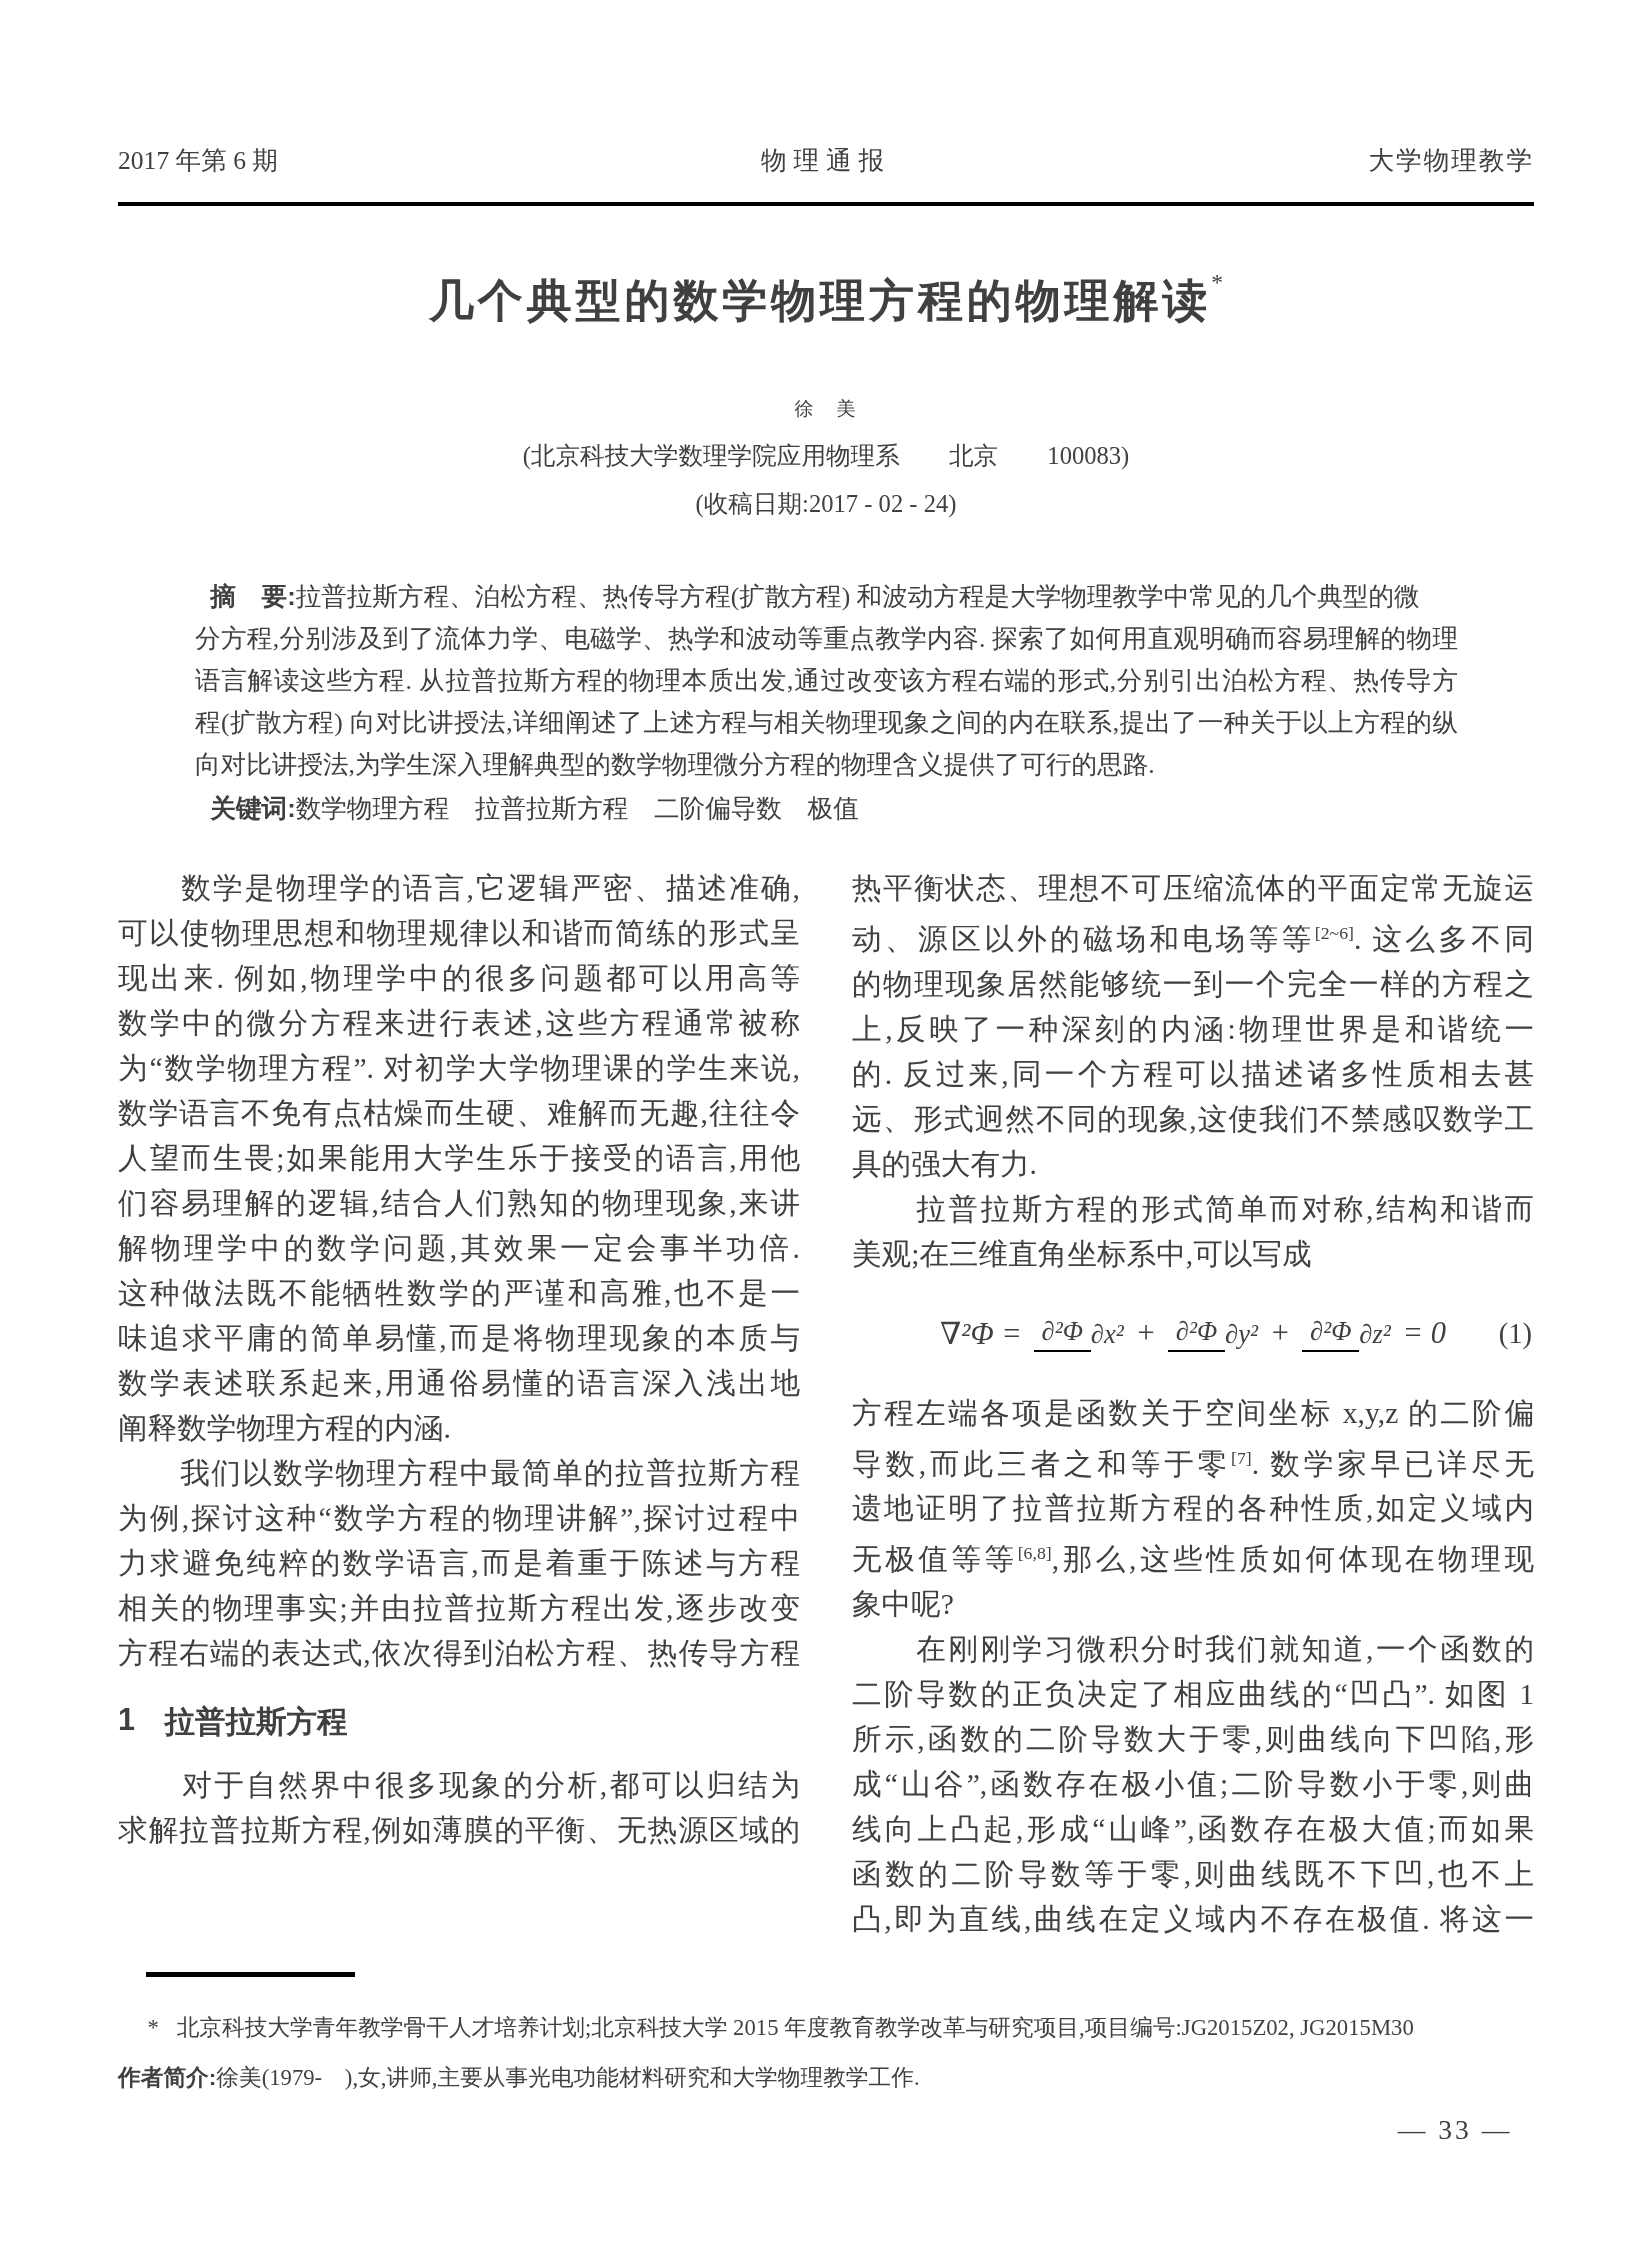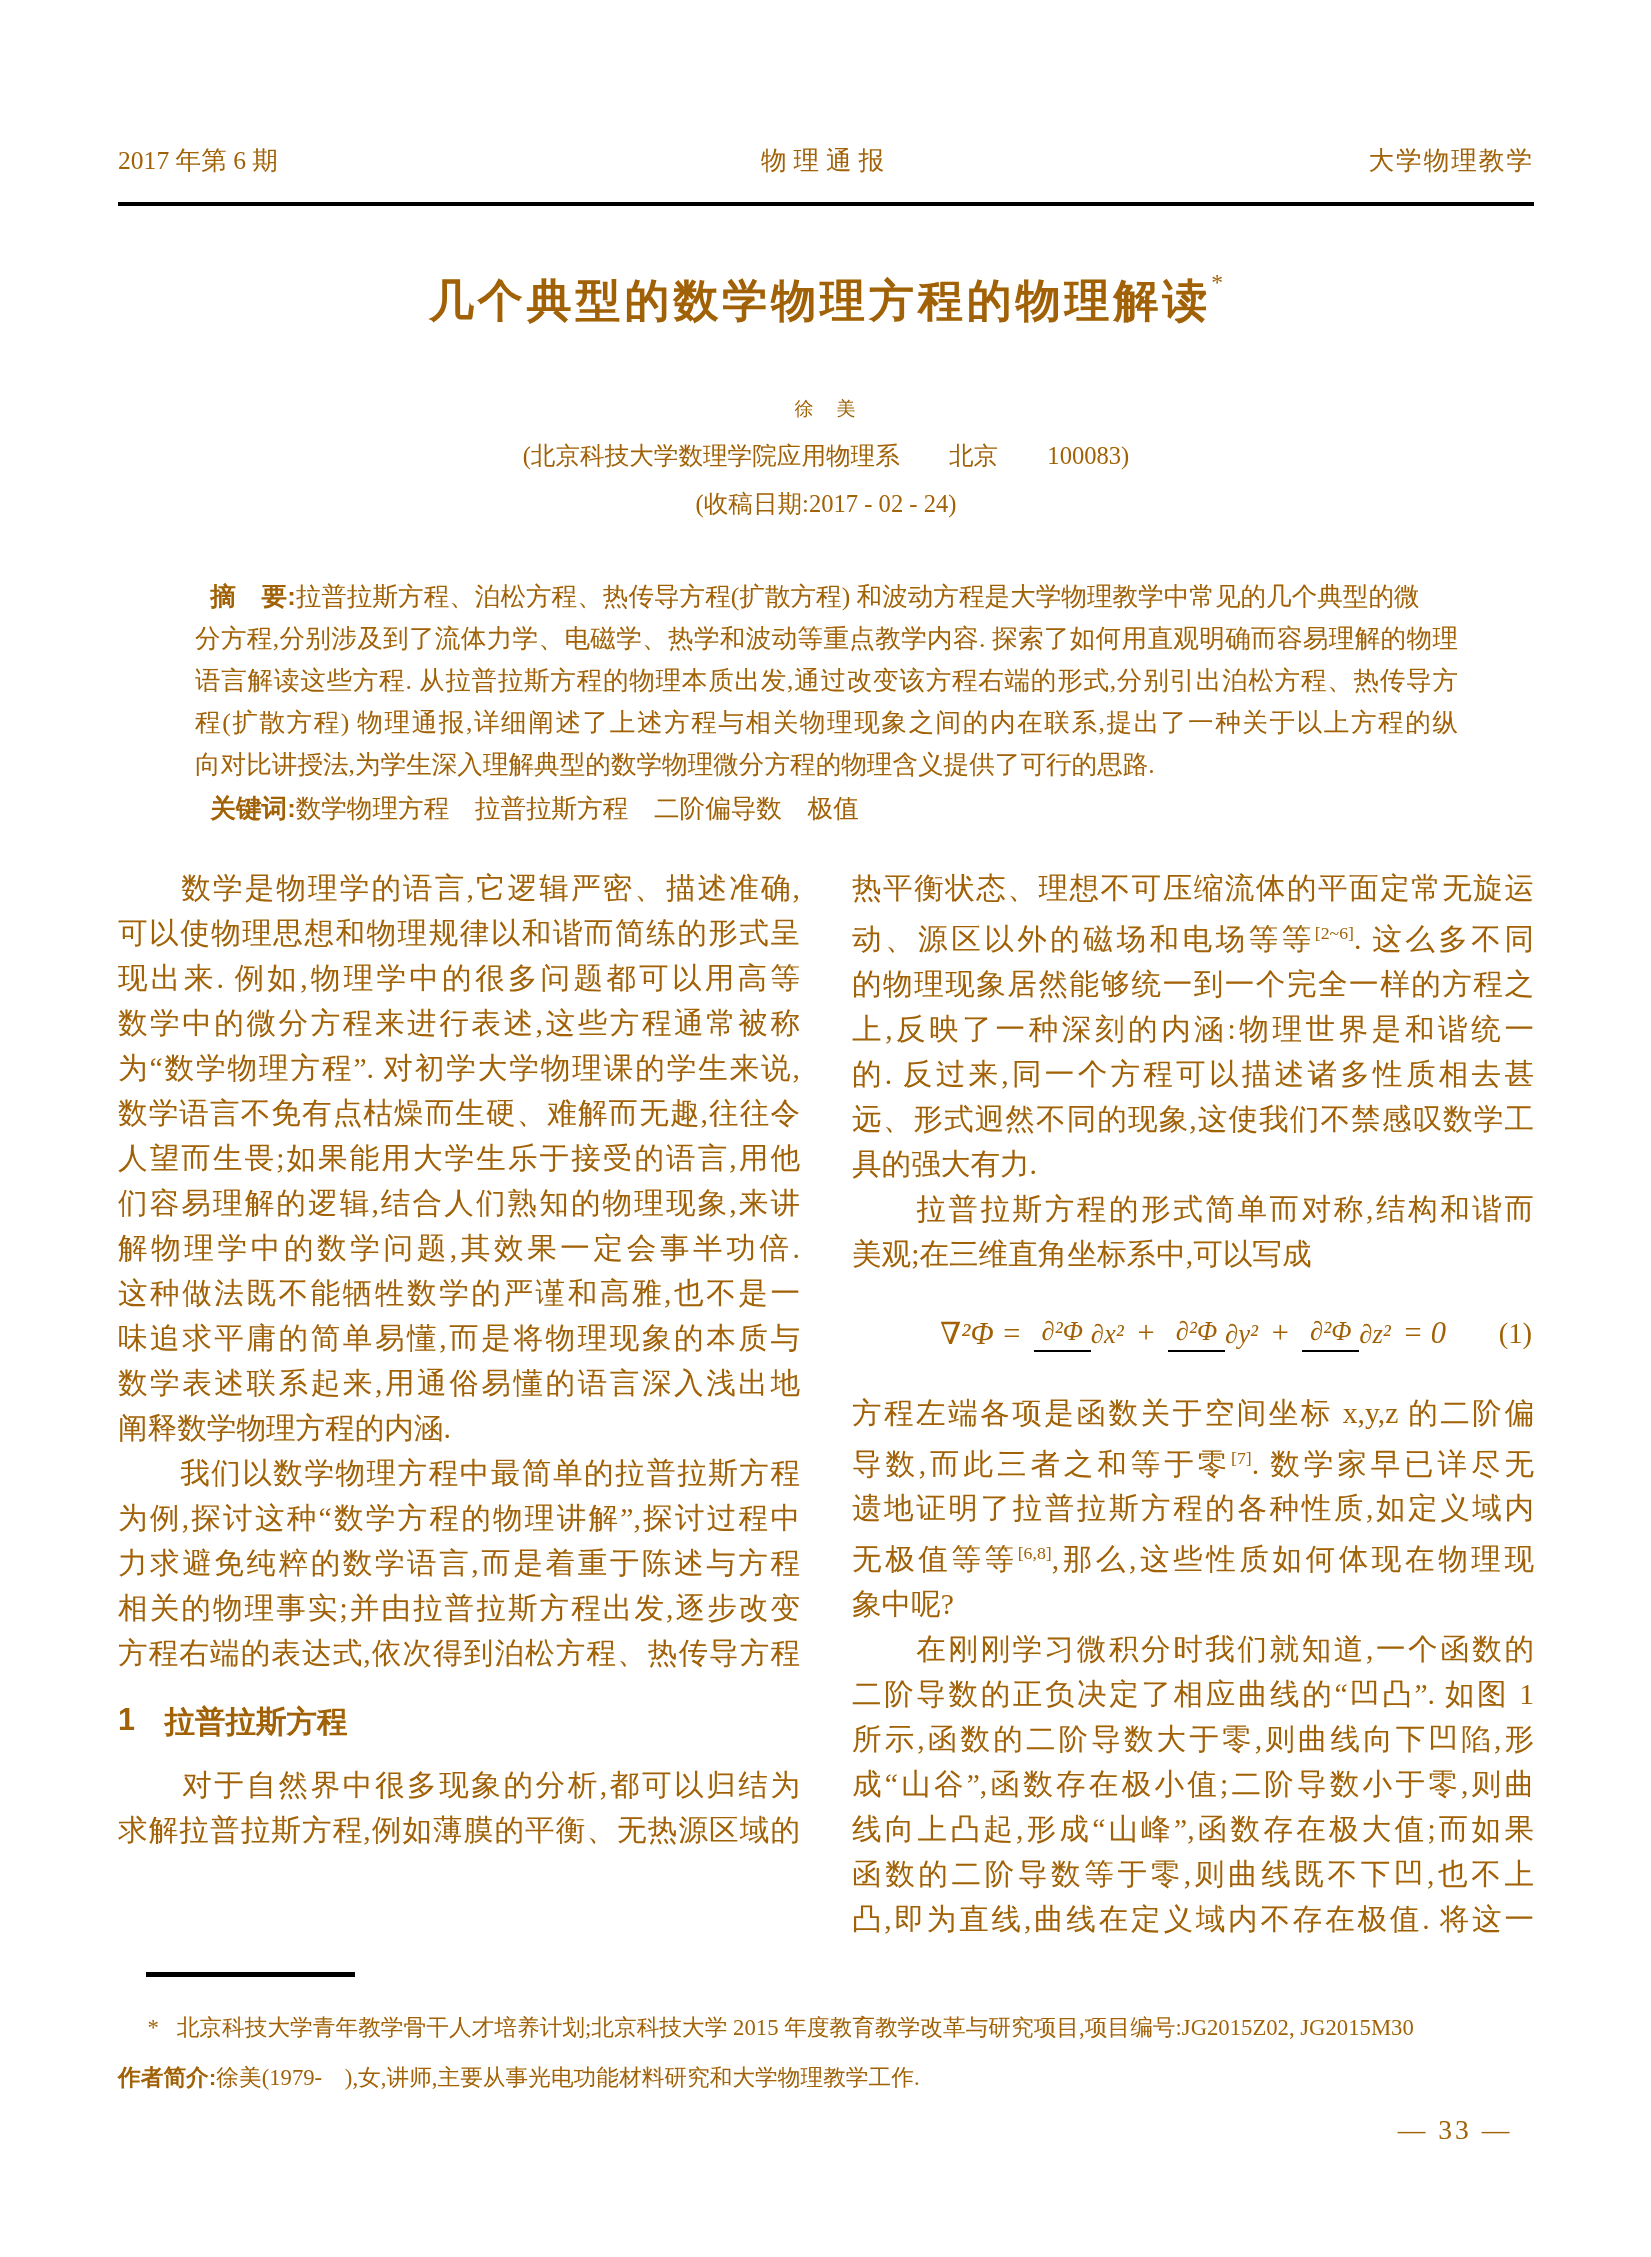--- a/index.html
+++ b/index.html
@@ -2,21 +2,21 @@
 <html><head>
 <meta charset="utf-8">
 <style>
   * { margin: 0; padding: 0; box-sizing: border-box; }
   html, body { background: #ffffff; }
   .page {
     position: relative;
     width: 1652px;
     height: 2258px;
     background: #ffffff;
-    color: #a16207;
+    color: #404040;
     font-family: "Liberation Serif", "DejaVu Serif", serif;
     overflow: hidden;
   }
   
   .header-row {
     margin: 143px 118px 0 118px;
     display: grid;
     grid-template-columns: 1fr auto 1fr;
     align-items: baseline;
     font-size: 25.6px;
@@ -150,21 +150,21 @@
 
   <div class="author">徐　美</div>
   <div class="affil">(北京科技大学数理学院应用物理系　　北京　　100083)</div>
   <div class="received">(收稿日期:2017 - 02 - 24)</div>
 
   <div class="abstract">
     <div class="aline first"><b class="lbl">摘　要:</b><span>拉普拉斯方程、泊松方程、热传导方程(扩散方程) 和波动方程是大学物理教学中常见的几个典型的微</span></div>
     <div>
         <div class="tline">分方程,分别涉及到了流体力学、电磁学、热学和波动等重点教学内容. 探索了如何用直观明确而容易理解的物理</div>
         <div class="tline">语言解读这些方程. 从拉普拉斯方程的物理本质出发,通过改变该方程右端的形式,分别引出泊松方程、热传导方</div>
-        <div class="tline">程(扩散方程) 物理通报,详细阐述了上述方程与相关物理现象之间的内在联系,提出了一种关于以上方程的纵</div>
+        <div class="tline">程(扩散方程) 向对比讲授法,详细阐述了上述方程与相关物理现象之间的内在联系,提出了一种关于以上方程的纵</div>
         <div class="tline pend"><span>向对比讲授法,为学生深入理解典型的数学物理微分方程的物理含义提供了可行的思路.</span></div>
       </div>
     <div class="aline kw"><b class="lbl">关键词:</b><span>数学物理方程　拉普拉斯方程　二阶偏导数　极值</span></div>
   </div>
 
   <div class="columns">
     <div class="col">
       <div>
           <div class="tline">　　数学是物理学的语言,它逻辑严密、描述准确,</div>
           <div class="tline">可以使物理思想和物理规律以和谐而简练的形式呈</div>

